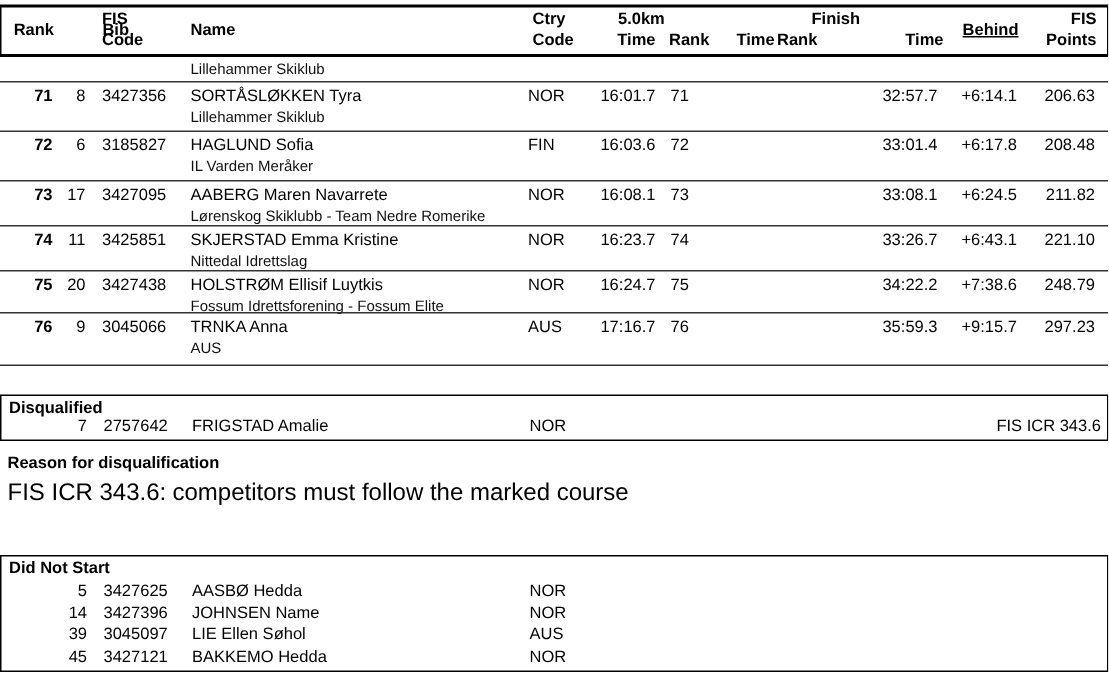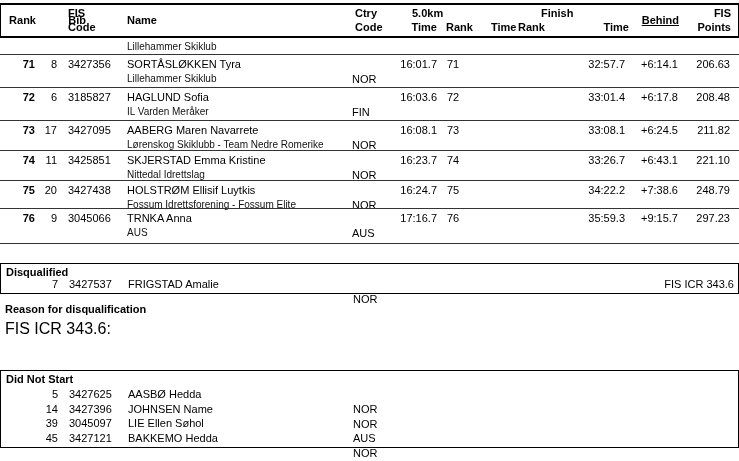--- a/index.html
+++ b/index.html
@@ -15,21 +15,21 @@
   
   .res-row{position:absolute;left:0;width:739px;border-top:1px solid #333;}
   .cell{position:absolute;font-size:11px;white-space:nowrap;line-height:13px;}
   .l1{top:3px;}
   .l2{top:17px;}
   .c-rank{left:0;width:35px;text-align:right;font-weight:bold;}
   .c-bib{left:0;width:57px;text-align:right;}
   .c-code{left:68px;}
   .c-name{left:127px;}
   .c-club{left:127px;font-size:10px;color:#111;}
-  .c-ctry{left:352px;margin-top:15px;}
+  .c-ctry{left:352px;}
   .c-stime{left:380px;width:57px;text-align:right;}
   .c-srank{left:447px;}
   .c-finish{left:540px;width:85px;text-align:right;}
   .c-behind{left:600px;width:78px;text-align:right;}
   .c-points{left:650px;width:80px;text-align:right;}
   .c-reason-ref{left:580px;width:153px;text-align:right;}
   .divider{position:absolute;left:0;width:739px;border-top:1px solid #333;height:0;}
   
   .sec-box{position:absolute;left:0;width:737px;border:1px solid #000;}
   .sec-title{position:absolute;left:5px;top:2px;font-size:11px;font-weight:bold;white-space:nowrap;}
@@ -149,29 +149,30 @@
     <span class="cell l1 c-behind">+9:15.7</span>
     <span class="cell l1 c-points">297.23</span>
   </div>
 
   <div class="divider" style="top:243px;"></div>
 
   <div class="sec-box" style="top:263px;height:29px;">
     <span class="sec-title">Disqualified</span>
     <div class="sub-row" style="top:14px;">
       <span class="cell c-bib" style="top:0;">7</span>
-      <span class="cell c-code" style="top:0;">3427537</span>
+      <span class="cell c-code" style="top:0;">2757642</span>
       <span class="cell c-name" style="top:0;">FRIGSTAD Amalie</span>
       <span class="cell c-ctry" style="top:0;">NOR</span>
       <span class="cell c-reason-ref" style="top:0;">FIS ICR 343.6</span>
     </div>
   </div>
 
   <div class="free-bold" style="left:5px;top:303px;">Reason for disqualification</div>
   <div class="free-text" style="left:5px;top:320px;">FIS ICR 343.6:</div>
+  <div class="free-text" style="left:115px;top:320px;">competitors must follow the marked course</div>
 
 
   <div class="sec-box" style="top:370px;height:76px;">
     <span class="sec-title">Did Not Start</span>
     <div class="sub-row" style="top:17px;">
       <span class="cell c-bib" style="top:0;">5</span>
       <span class="cell c-code" style="top:0;">3427625</span>
       <span class="cell c-name" style="top:0;">AASBØ Hedda</span>
       <span class="cell c-ctry" style="top:0;">NOR</span>
     </div>

